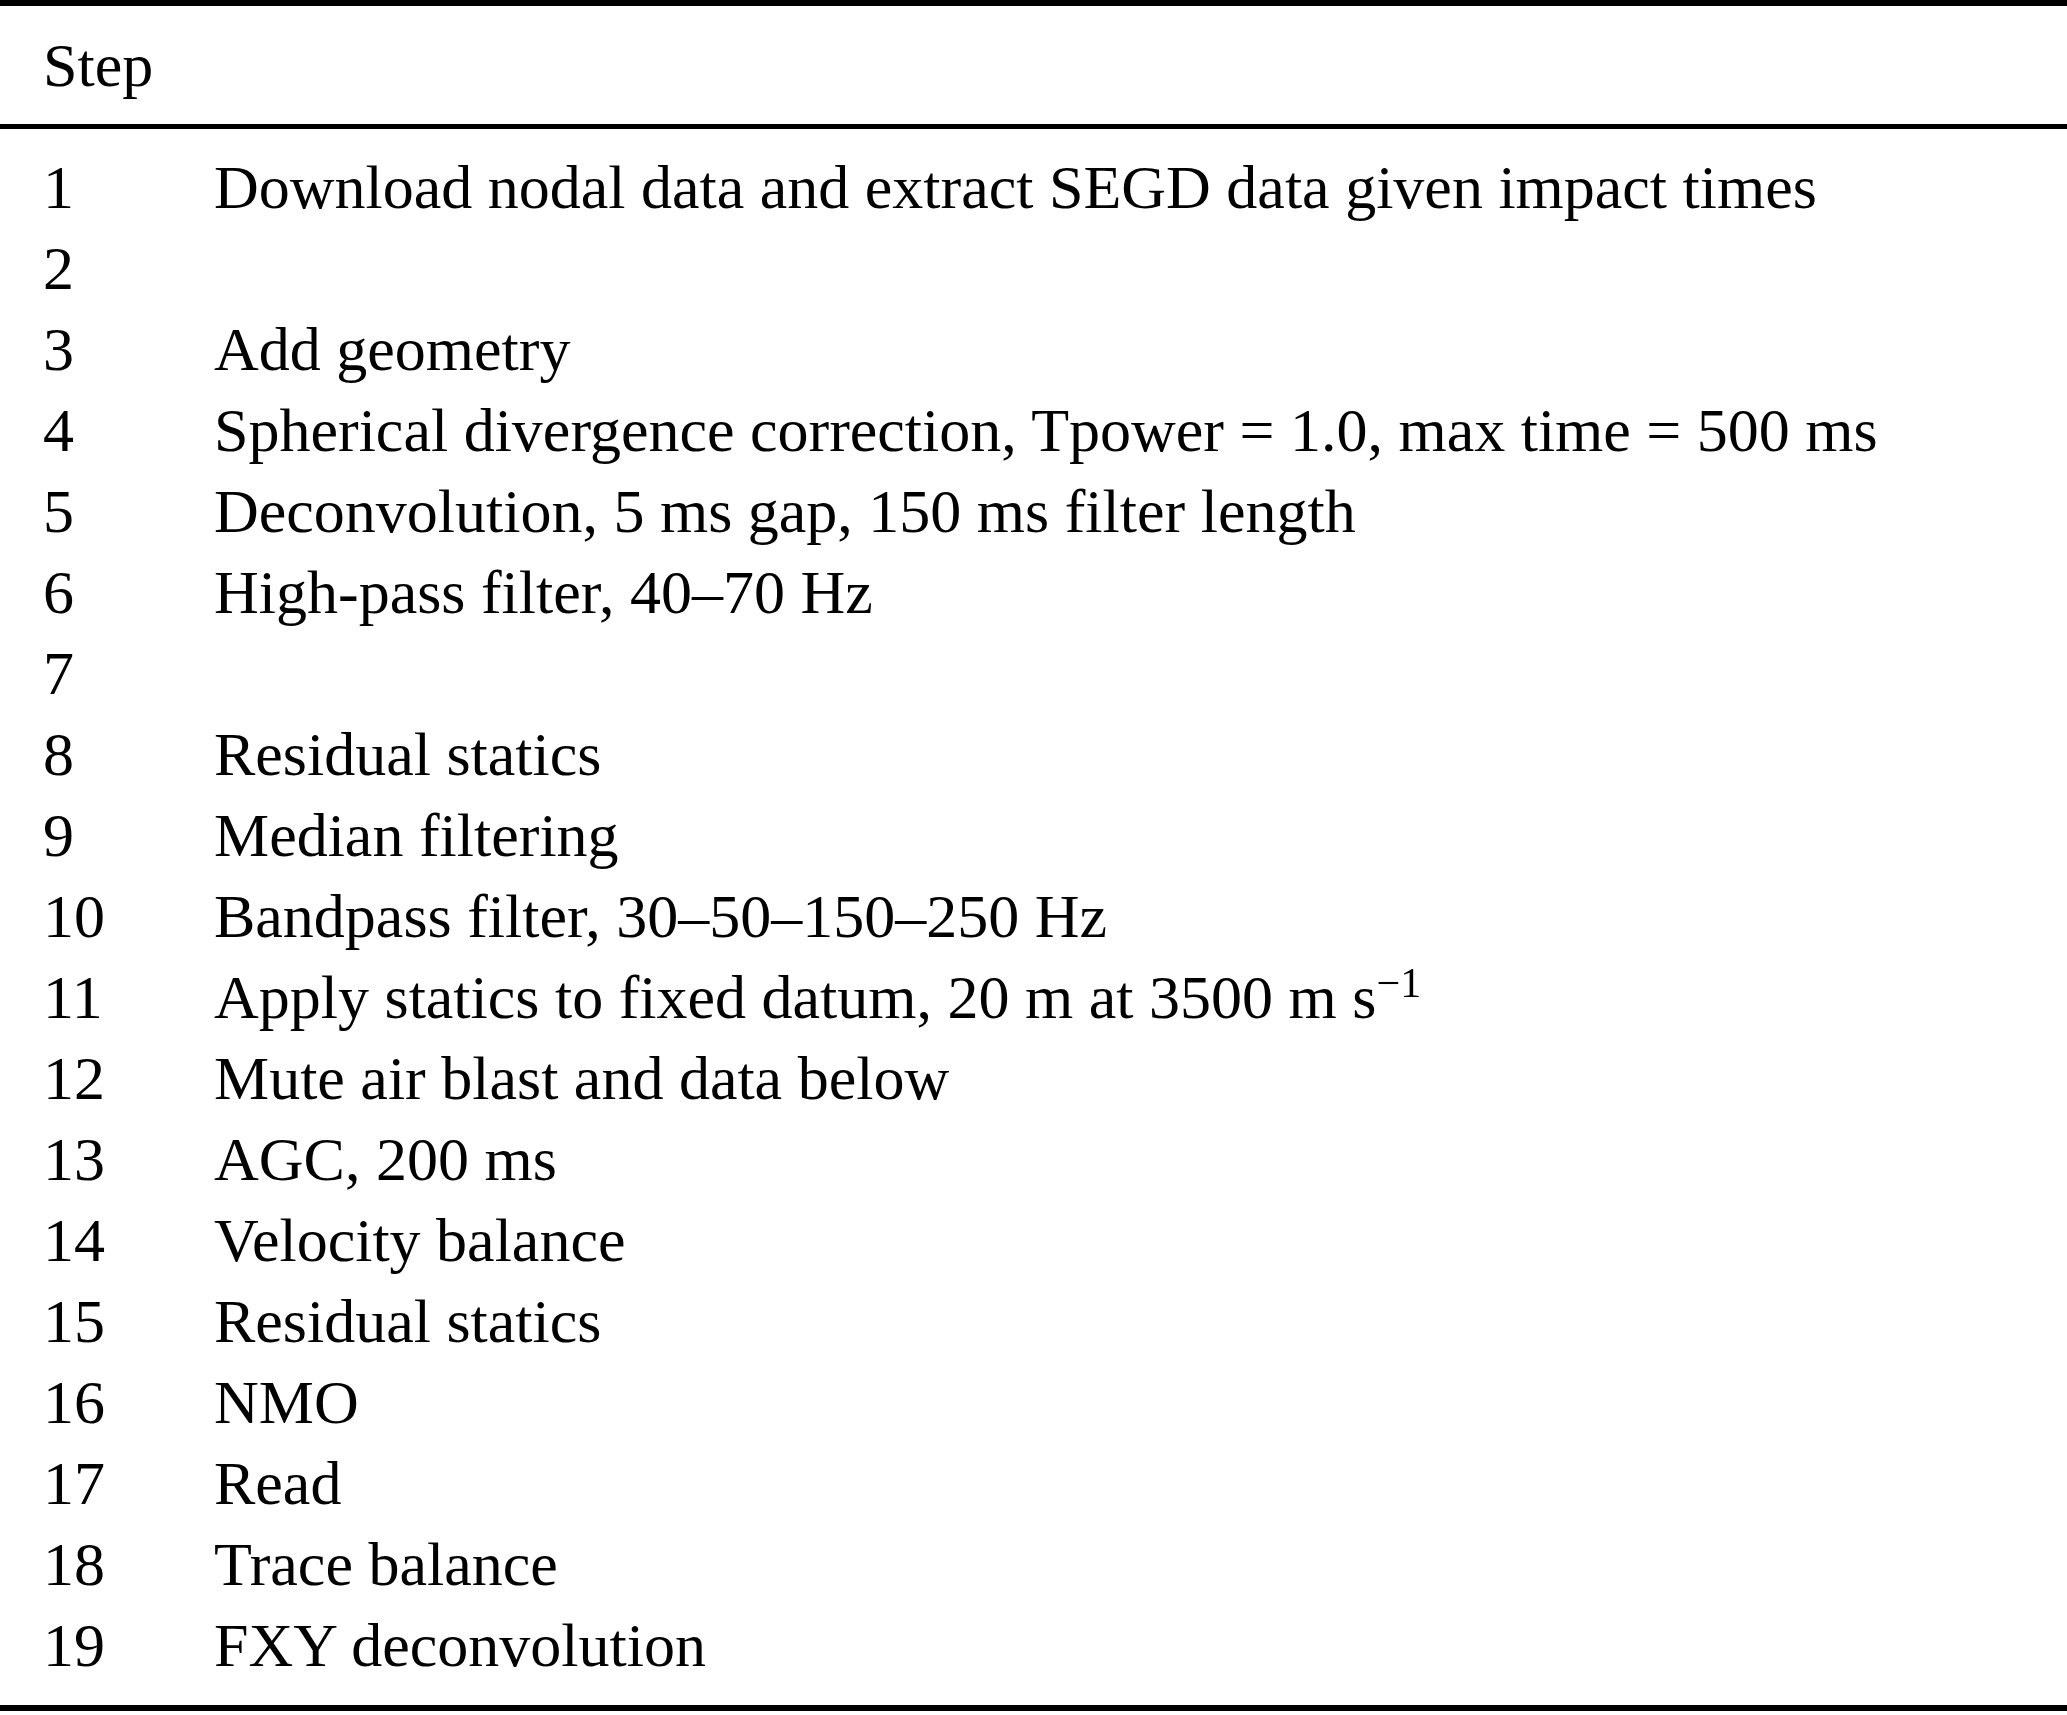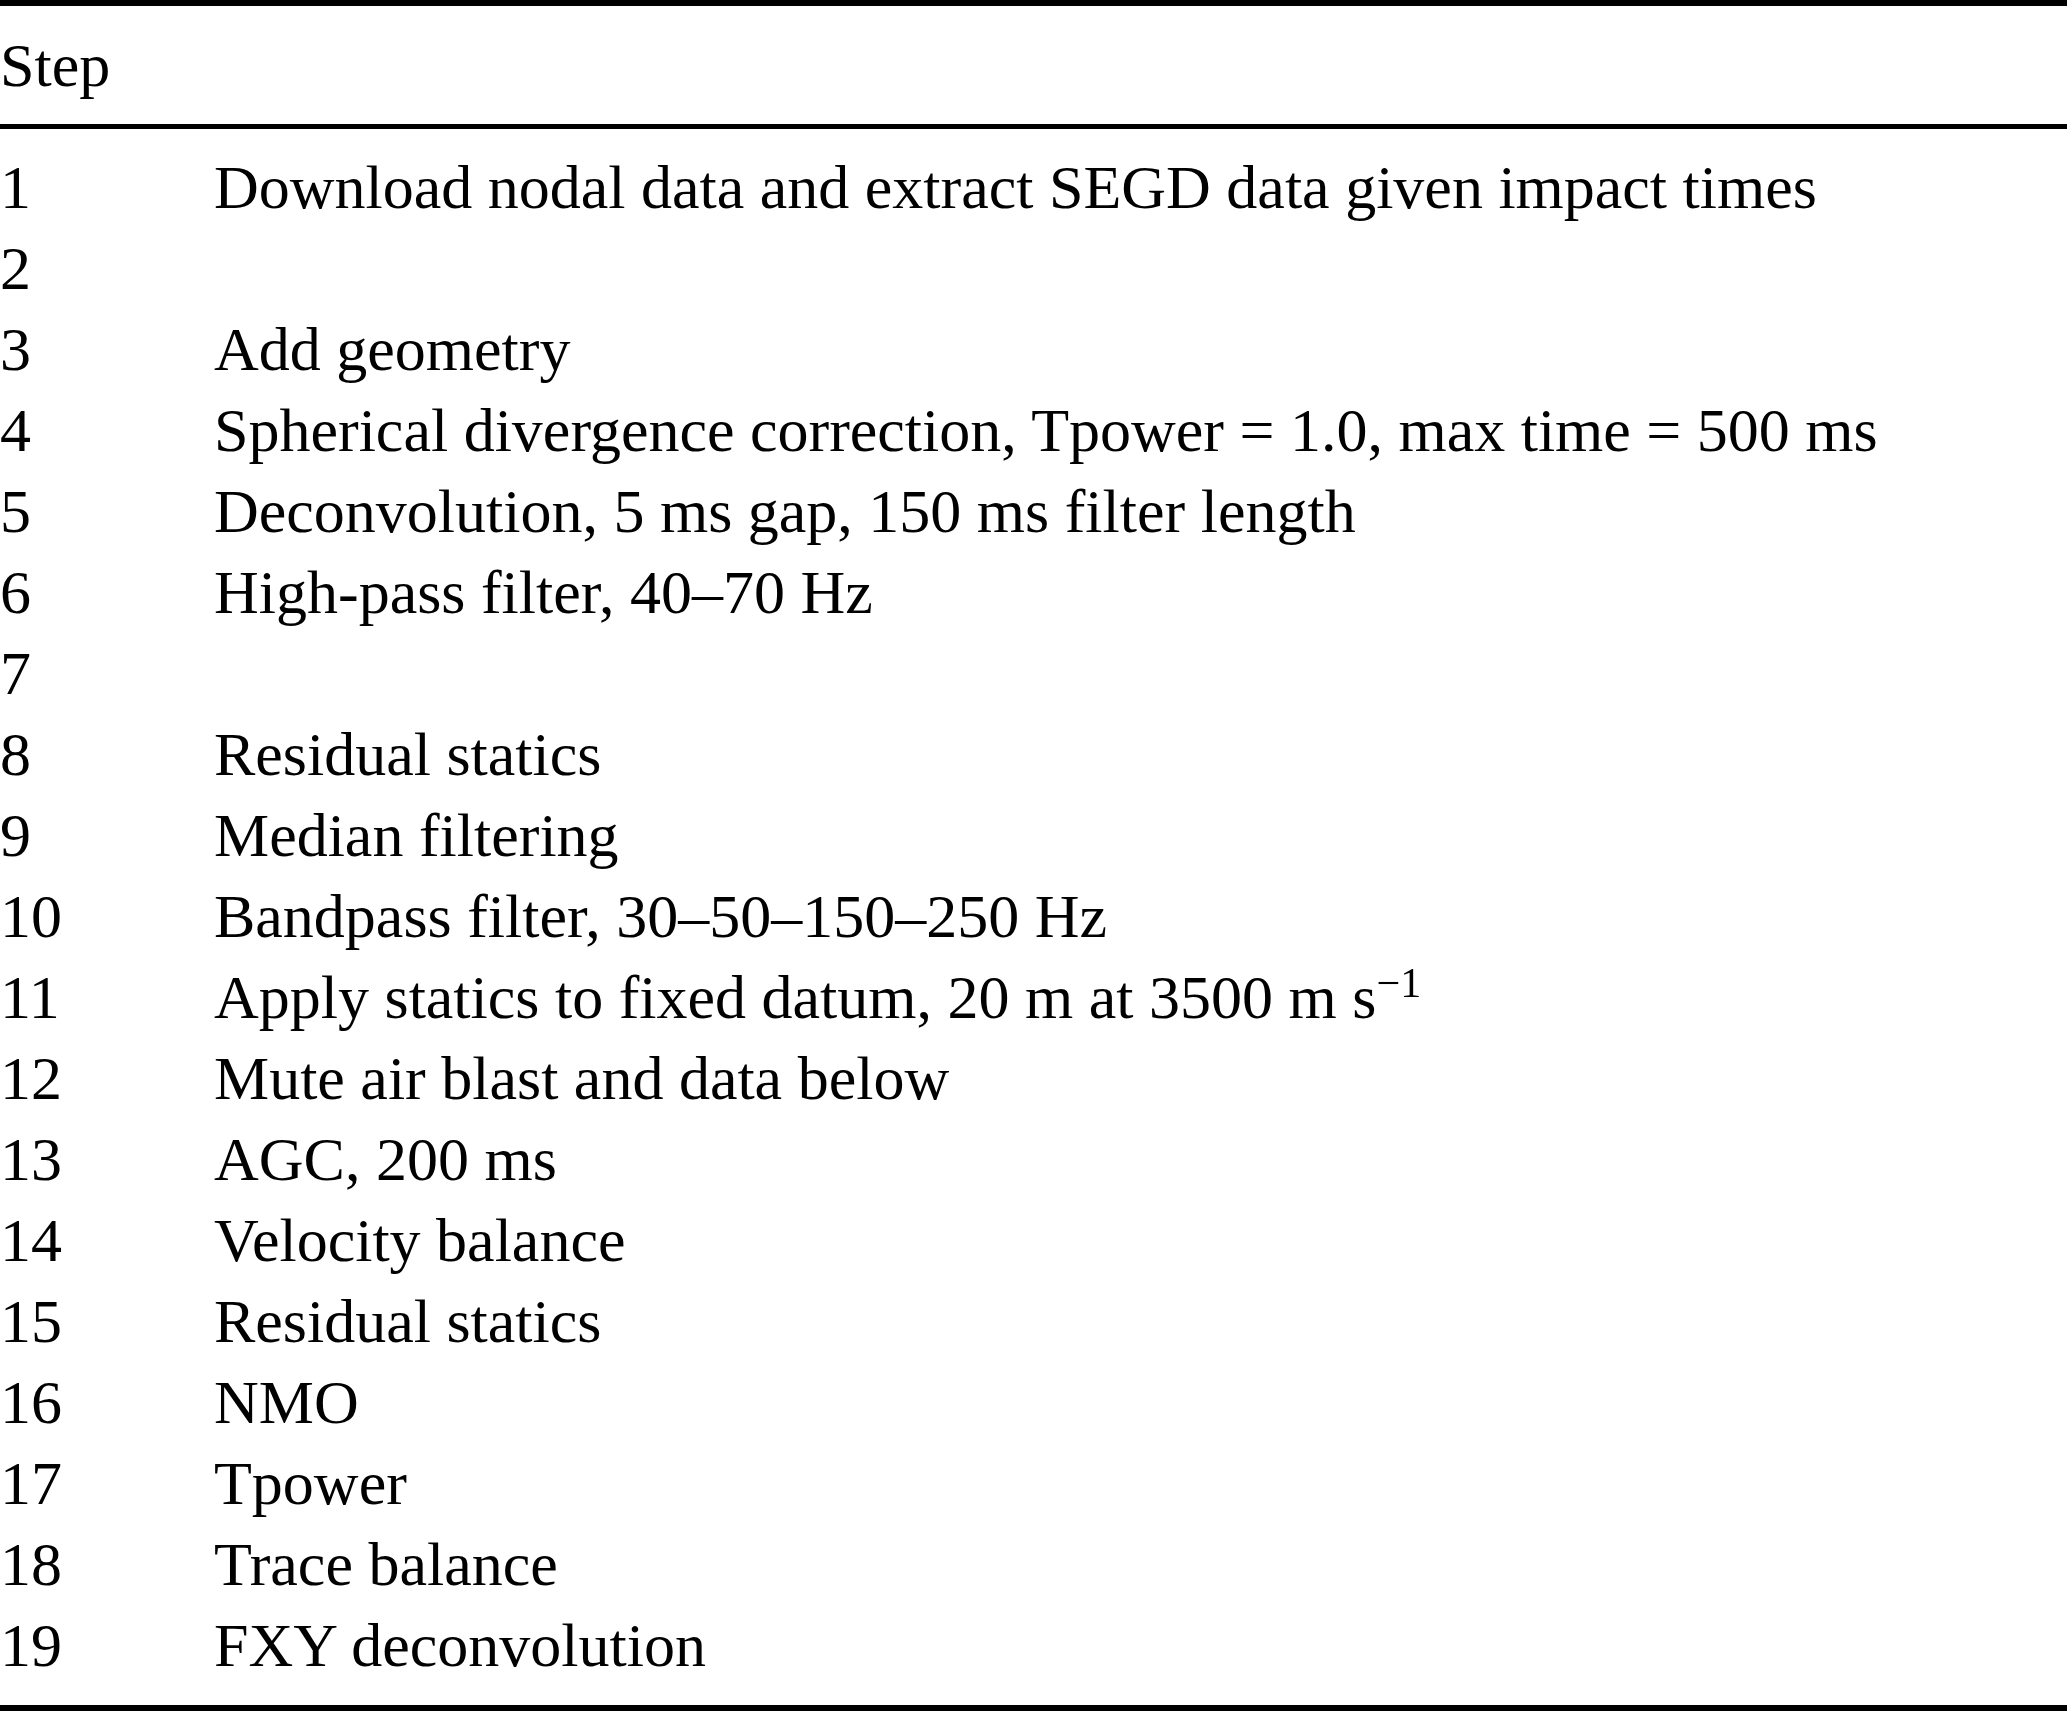--- a/index.html
+++ b/index.html
@@ -47,20 +47,21 @@
     display: flex;
     line-height: 81px;
     white-space: nowrap;
   }
   .header-row .col-step,
   .header-row .col-process {
     line-height: normal;
   }
   .col-step {
     width: 214px;
+    padding-left: 43px;
     box-sizing: border-box;
     flex: 0 0 auto;
   }
   .col-process {
     flex: 1 1 auto;
     overflow: hidden;
   }
   sup {
     font-size: 0.68em;
     line-height: 0;
@@ -138,21 +139,21 @@
       <div class="row body-row">
         <div class="col-step">15</div>
         <div class="col-process">Residual statics</div>
       </div>
       <div class="row body-row">
         <div class="col-step">16</div>
         <div class="col-process">NMO</div>
       </div>
       <div class="row body-row">
         <div class="col-step">17</div>
-        <div class="col-process">Tpower</div>
+        <div class="col-process">Read</div>
       </div>
       <div class="row body-row">
         <div class="col-step">18</div>
         <div class="col-process">Trace balance</div>
       </div>
       <div class="row body-row">
         <div class="col-step">19</div>
         <div class="col-process">FXY deconvolution</div>
       </div>
     </div>

